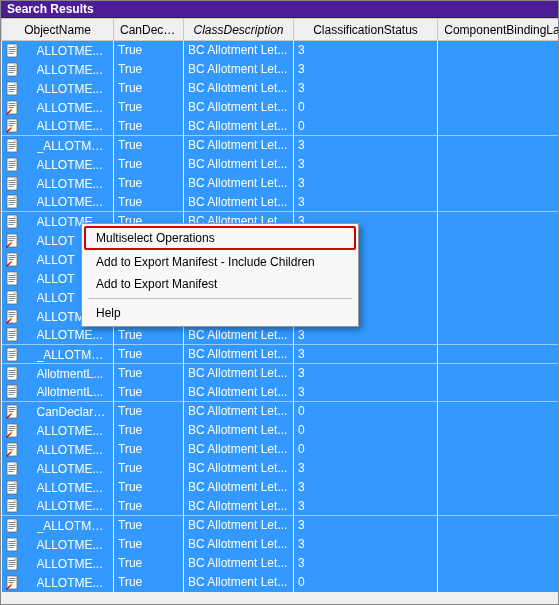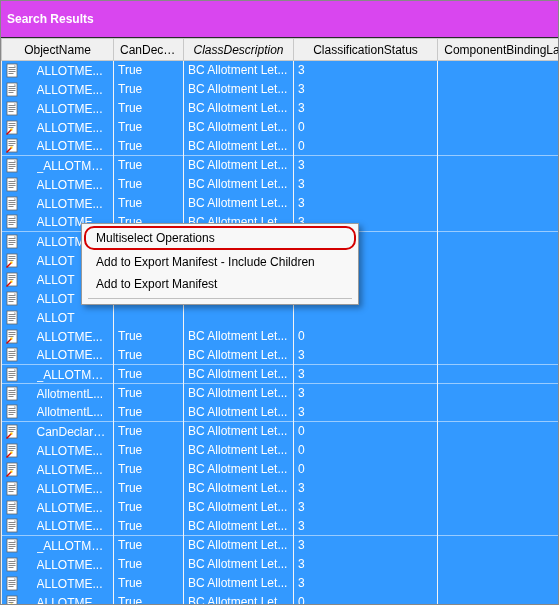--- a/index.html
+++ b/index.html
@@ -7,24 +7,24 @@
     font-family: "Segoe UI", Tahoma, sans-serif;
     font-size: 12px;
     background: #f0f0f0;
     width: 559px;
     height: 605px;
     overflow: hidden;
     position: relative;
     border: 1px solid #888;
   }
   .title-bar {
-    background: #d946ef;
+    background: #4c1d95;
     color: #fff;
     font-weight: bold;
-    padding: 11px 6px;
+    padding: 1px 6px;
     font-size: 12px;
     border-bottom: 1px solid #2a2a2a;
   }
   .grid {
     width: 557px;
     border-collapse: collapse;
     table-layout: fixed;
   }
   .grid th {
     background: #f0f0f0;
@@ -87,21 +87,21 @@
     font-size: 12px;
     padding: 2px;
   }
   .context-menu .item {
     padding: 4px 10px 4px 12px;
     color: #000;
     cursor: default;
   }
   .context-menu .item.highlight {
     border: 2px solid #d40000;
-    border-radius: 10px;
+    border-radius: 2px;
     padding: 3px 8px 3px 10px;
     margin-bottom: 1px;
   }
   .context-menu .sep {
     height: 1px;
     background: #c0c0c0;
     margin: 3px 4px;
   }
 </style>
 </head>
@@ -672,13 +672,14 @@
         <td><value not="" set=""></value></td>
       </tr>
     </tbody>
 </table>
 
 <div class="context-menu" id="ctx">
     <div class="item highlight">Multiselect Operations</div>
     <div class="item">Add to Export Manifest - Include Children</div>
     <div class="item">Add to Export Manifest</div>
     <div class="sep"></div>
+    <div class="item">Help</div>
   </div>
 
 </body></html>

